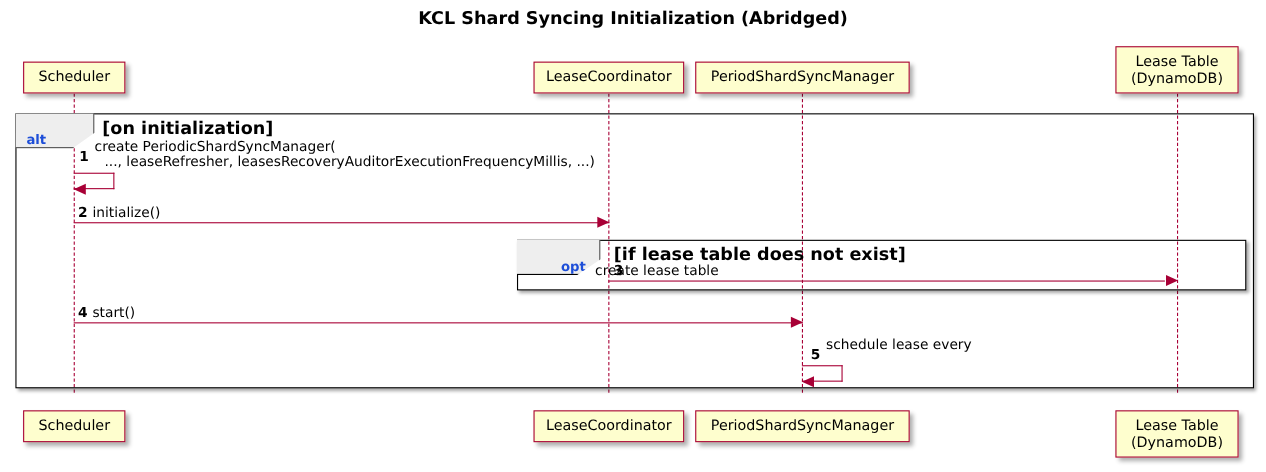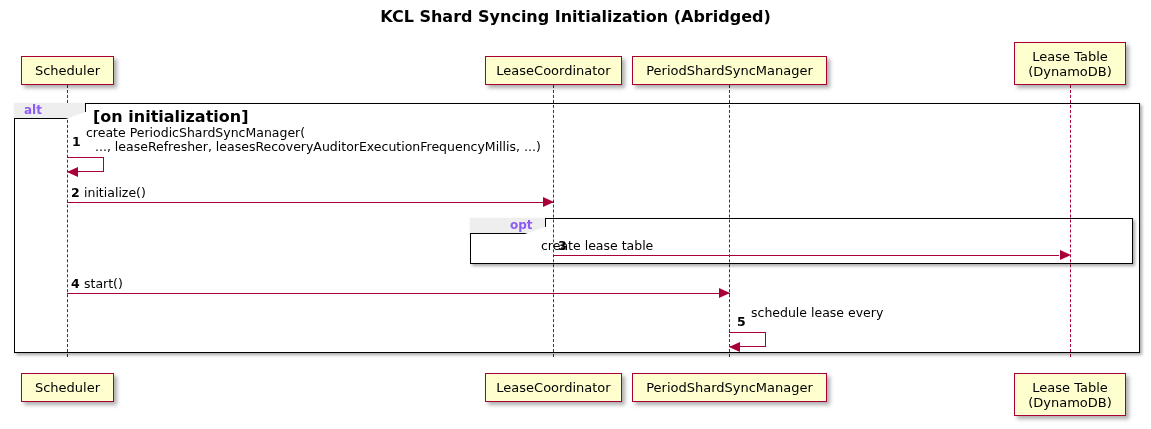--- a/index.html
+++ b/index.html
@@ -57,32 +57,32 @@
     position: absolute;
     border: 1.5px solid #000000;
     box-sizing: border-box;
     background: transparent;
     box-shadow: 2px 2px 3px rgba(0,0,0,0.35);
   }
   .fragment-tab {
     position: absolute;
     left: 0;
     top: 0;
-    height: 16px;
+    height: 32px;
     background: #EEEEEE;
     border-right: 1.5px solid #000000;
     border-bottom: 1.5px solid #000000;
     box-sizing: border-box;
     display: flex;
-    align-items: flex-start;
+    align-items: flex-end;
     padding-left: 10px;
     padding-right: 18px;
     font-size: 12px;
     font-weight: bold;
-    color: #8b5cf6;
+    color: #1d4ed8;
     
     clip-path: polygon(0 0, 100% 0, 100% 55%, 72% 100%, 0 100%);
   }
   .fragment-label {
     position: absolute;
     font-size: 16px;
     font-weight: bold;
     color: #000000;
     white-space: nowrap;
   }
@@ -175,20 +175,21 @@
 
   <div class="msg-num" style="left:71px; top:185px;">2</div>
   <div class="msg-text" style="left:84px; top:186px;text-align:right;">initialize()</div>
   <div class="msg-line" style="left:67px; top:202px; width:487px;"></div>
   <div class="msg-arrow-right" style="left:543px; top:197px;"></div>
 
   <div class="fragment" style="left:470px; top:218px; width:663px; height:46px;"></div>
   <div class="fragment-tab" style="left:470px; top:218px; width:76px;padding-left:40px;">
     <span>opt</span>
   </div>
+  <div class="fragment-label" style="left:558px; top:221px;">[if lease table does not exist]</div>
 
   <div class="msg-num" style="left:558px; top:238px;">3</div>
   <div class="msg-text" style="left:541px; top:239px;">create lease table</div>
   <div class="msg-line" style="left:553px; top:255px; width:506px;"></div>
   <div class="msg-arrow-right" style="left:1060px; top:250px;"></div>
 
   <div class="msg-num" style="left:71px; top:276px;">4</div>
   <div class="msg-text" style="left:84px; top:277px;">start()</div>
   <div class="msg-line" style="left:67px; top:293px; width:663px;"></div>
   <div class="msg-arrow-right" style="left:719px; top:288px;"></div>

